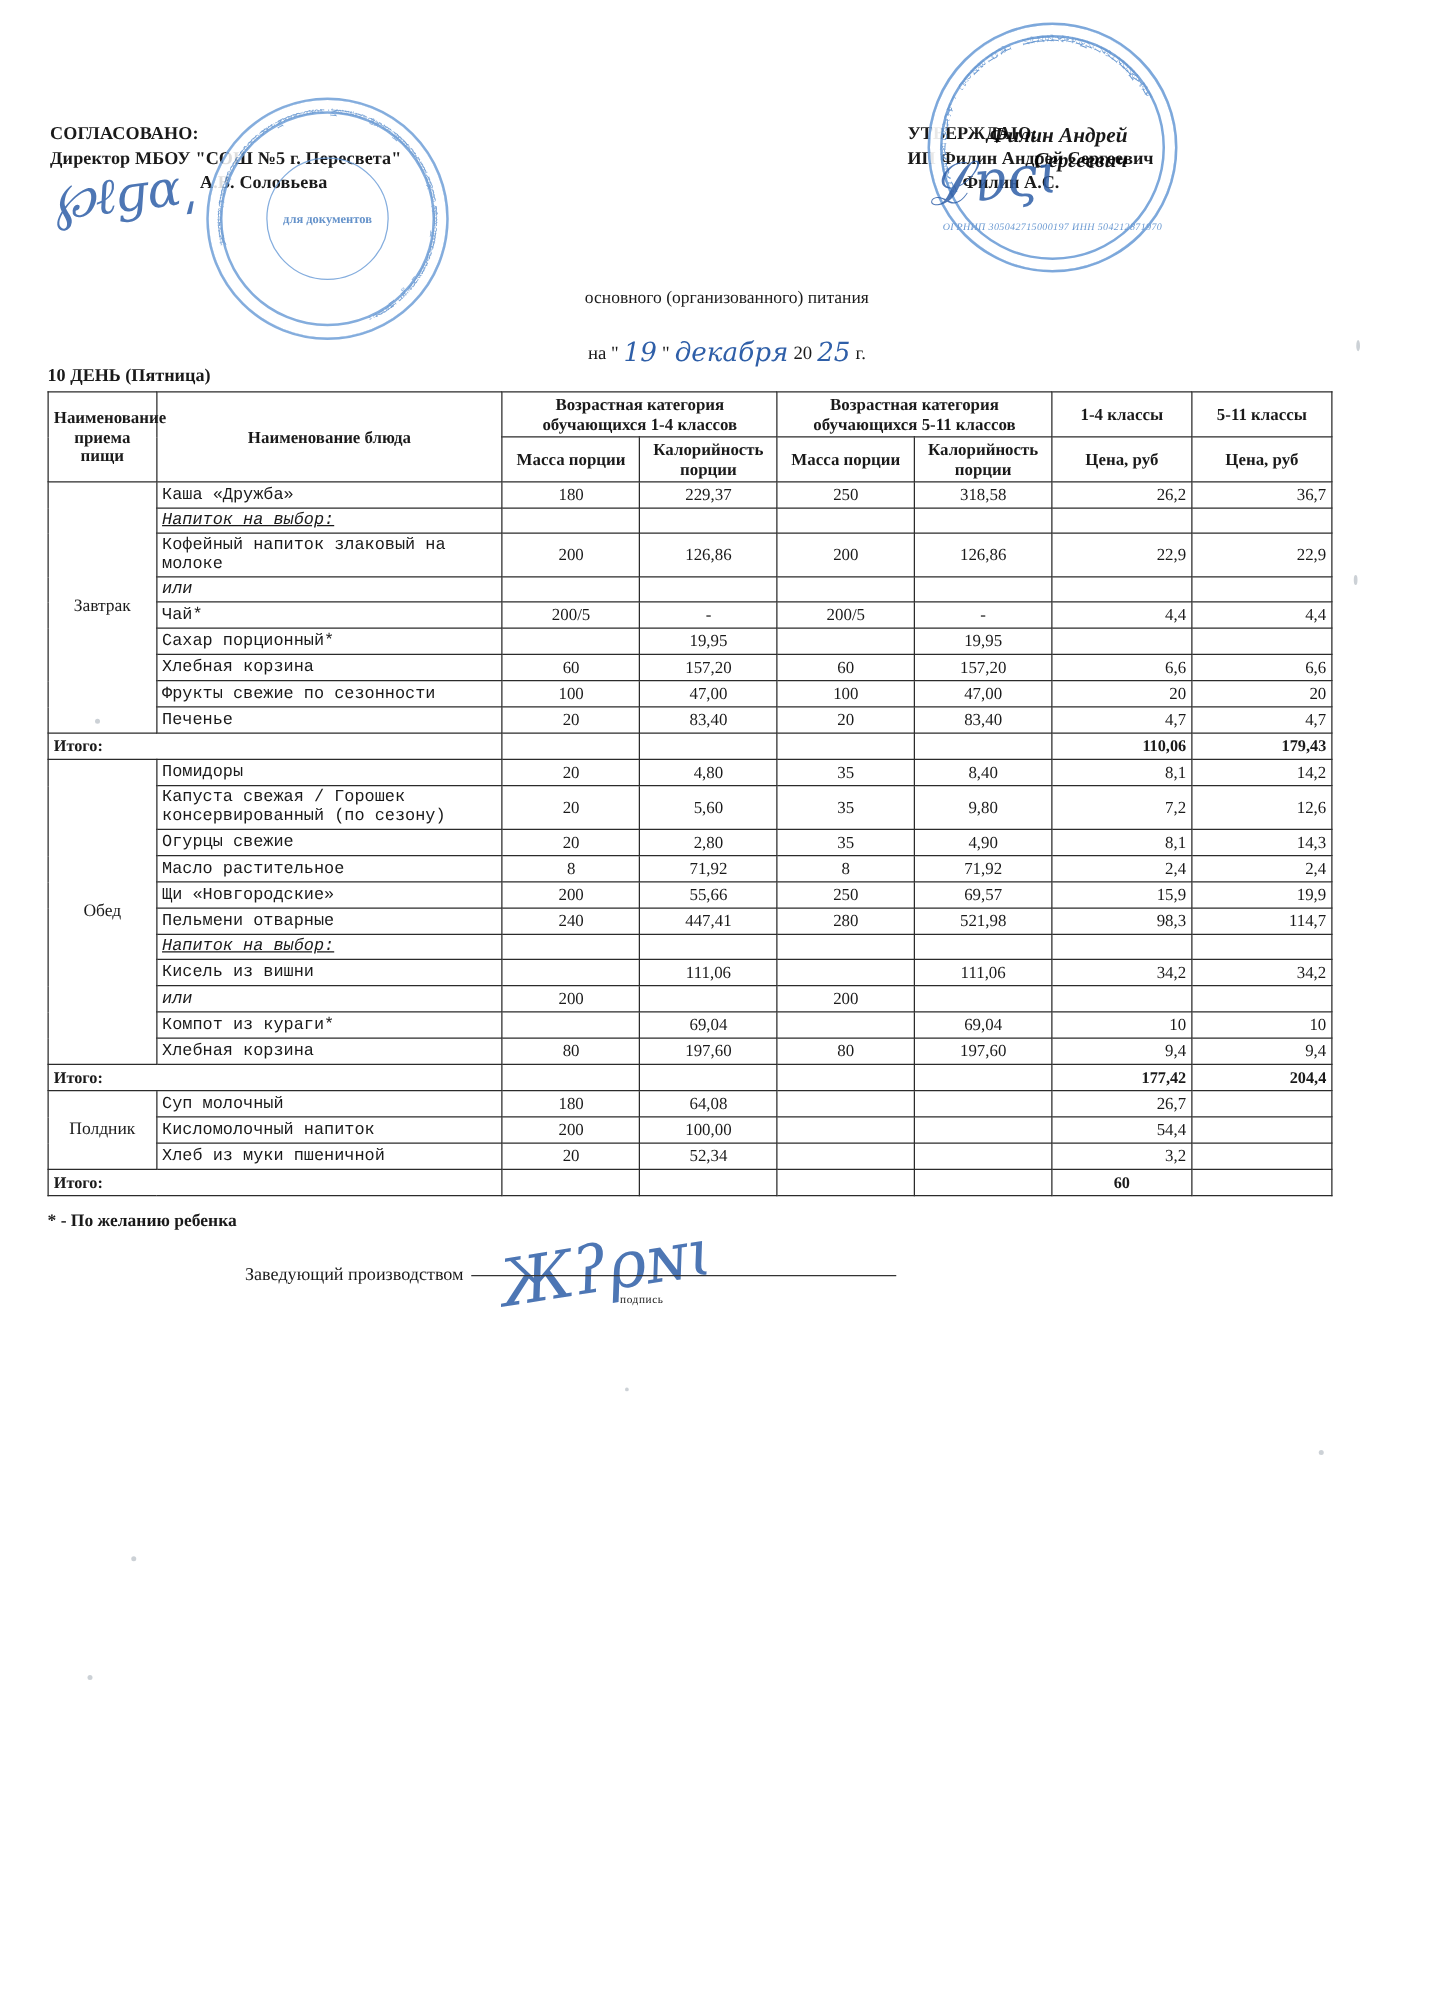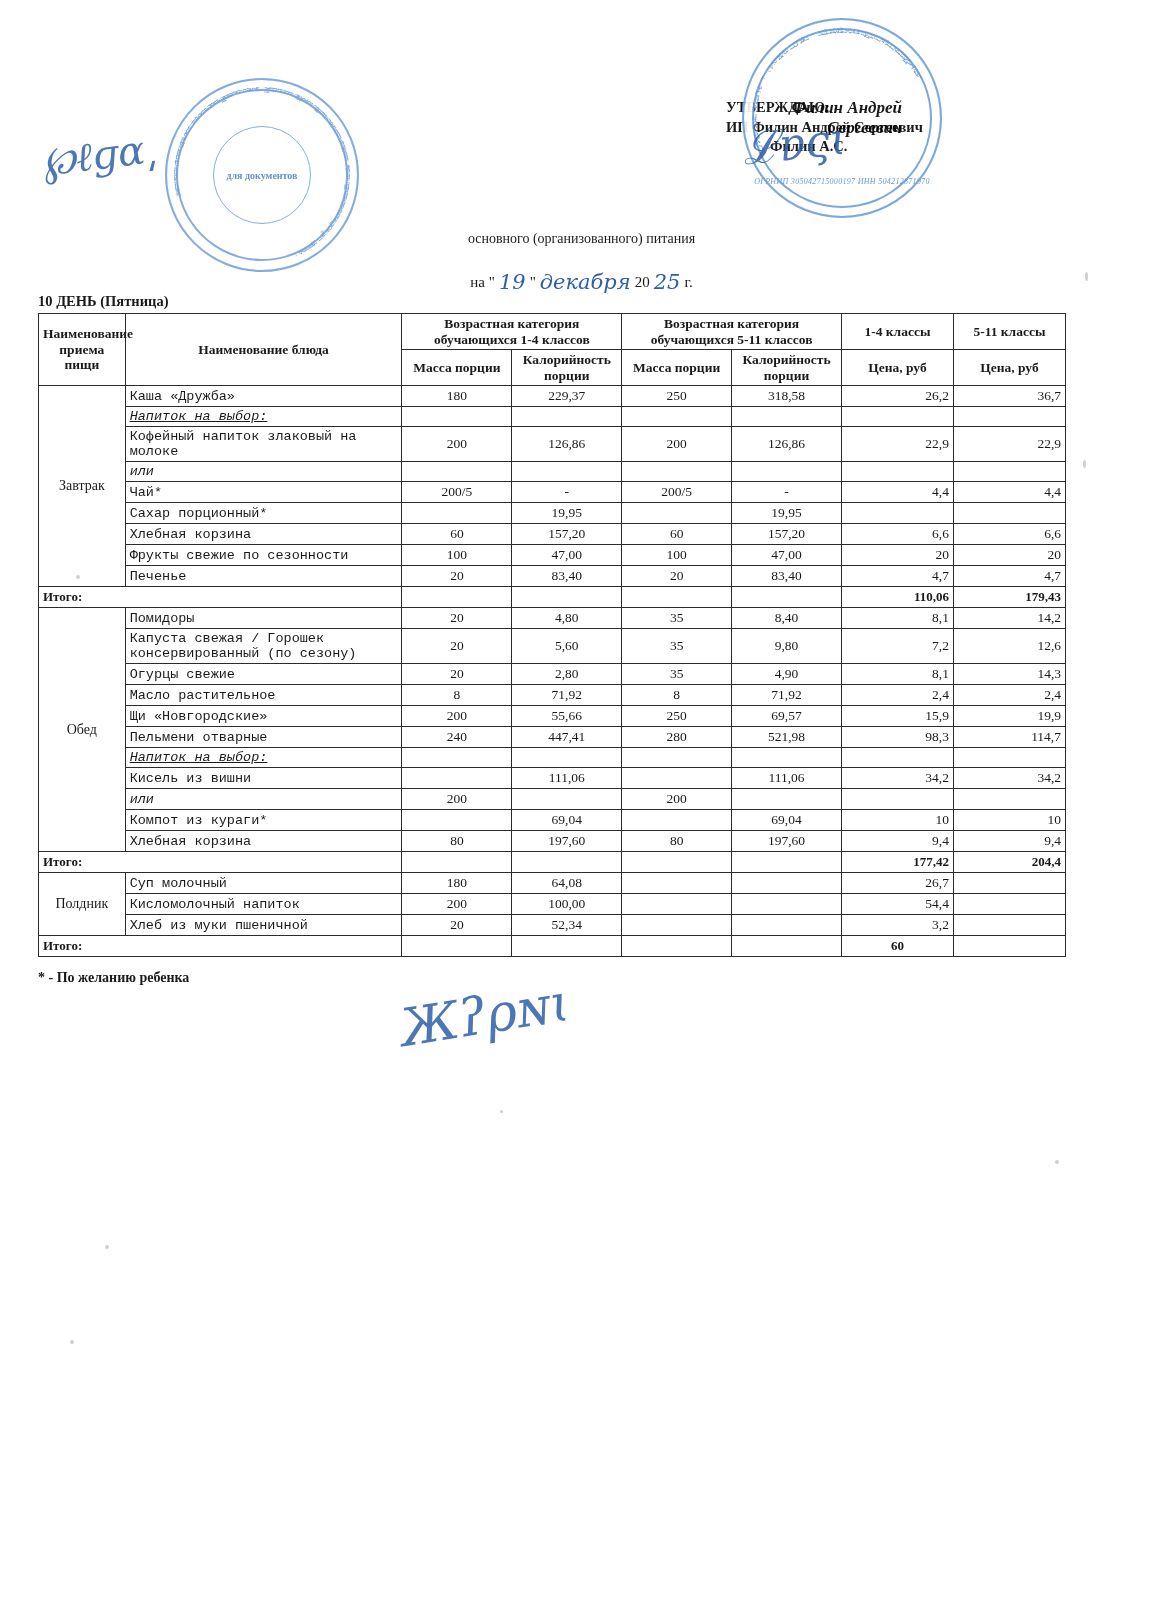--- a/index.html
+++ b/index.html
@@ -300,20 +300,25 @@
     background: #9aa3ad;
     border-radius: 50%;
     opacity: .5;
   }
 </style>
 </head>
 <body>
 
 <div class="page">
 
+  <div class="approve-left">
+    <div>СОГЛАСОВАНО:</div>
+    <div>Директор МБОУ "СОШ №5 г. Пересвета"</div>
+    <span class="nm">А.В. Соловьева</span>
+  </div>
 
   <div class="approve-right">
     <div>УТВЕРЖДАЮ:</div>
     <div>ИП Филин Андрей Сергеевич</div>
     <span class="nm">Филин А.С.</span>
   </div>
 
   <div class="stamp stamp-left">
     <div class="ring-text">
         <span style="font-size: 7.2px; transform: rotate(-100deg) translate(0px, -88px) rotate(90deg);">А</span>
@@ -851,20 +856,24 @@
           <td class="num"></td>
           <td class="num"></td>
           <td class="total-val center">60</td>
           <td class="total-val"></td>
         </tr>
       </tbody>
   </table>
 
   <div class="foot-note">* - По желанию ребенка</div>
 
+  <div class="signer">
+    <span>Заведующий производством</span><span class="line"></span>
+    <span class="cap">подпись</span>
+  </div>
 
   <div class="speck" style="left:1085px; top:272px; width:3px; height:9px;"></div>
   <div class="speck" style="left:1083px; top:460px; width:3px; height:8px;"></div>
   <div class="speck" style="left:76px; top:575px; width:4px; height:4px;"></div>
   <div class="speck" style="left:105px; top:1245px; width:4px; height:4px;"></div>
   <div class="speck" style="left:70px; top:1340px; width:4px; height:4px;"></div>
   <div class="speck" style="left:1055px; top:1160px; width:4px; height:4px;"></div>
   <div class="speck" style="left:500px; top:1110px; width:3px; height:3px;"></div>
 </div>
 

